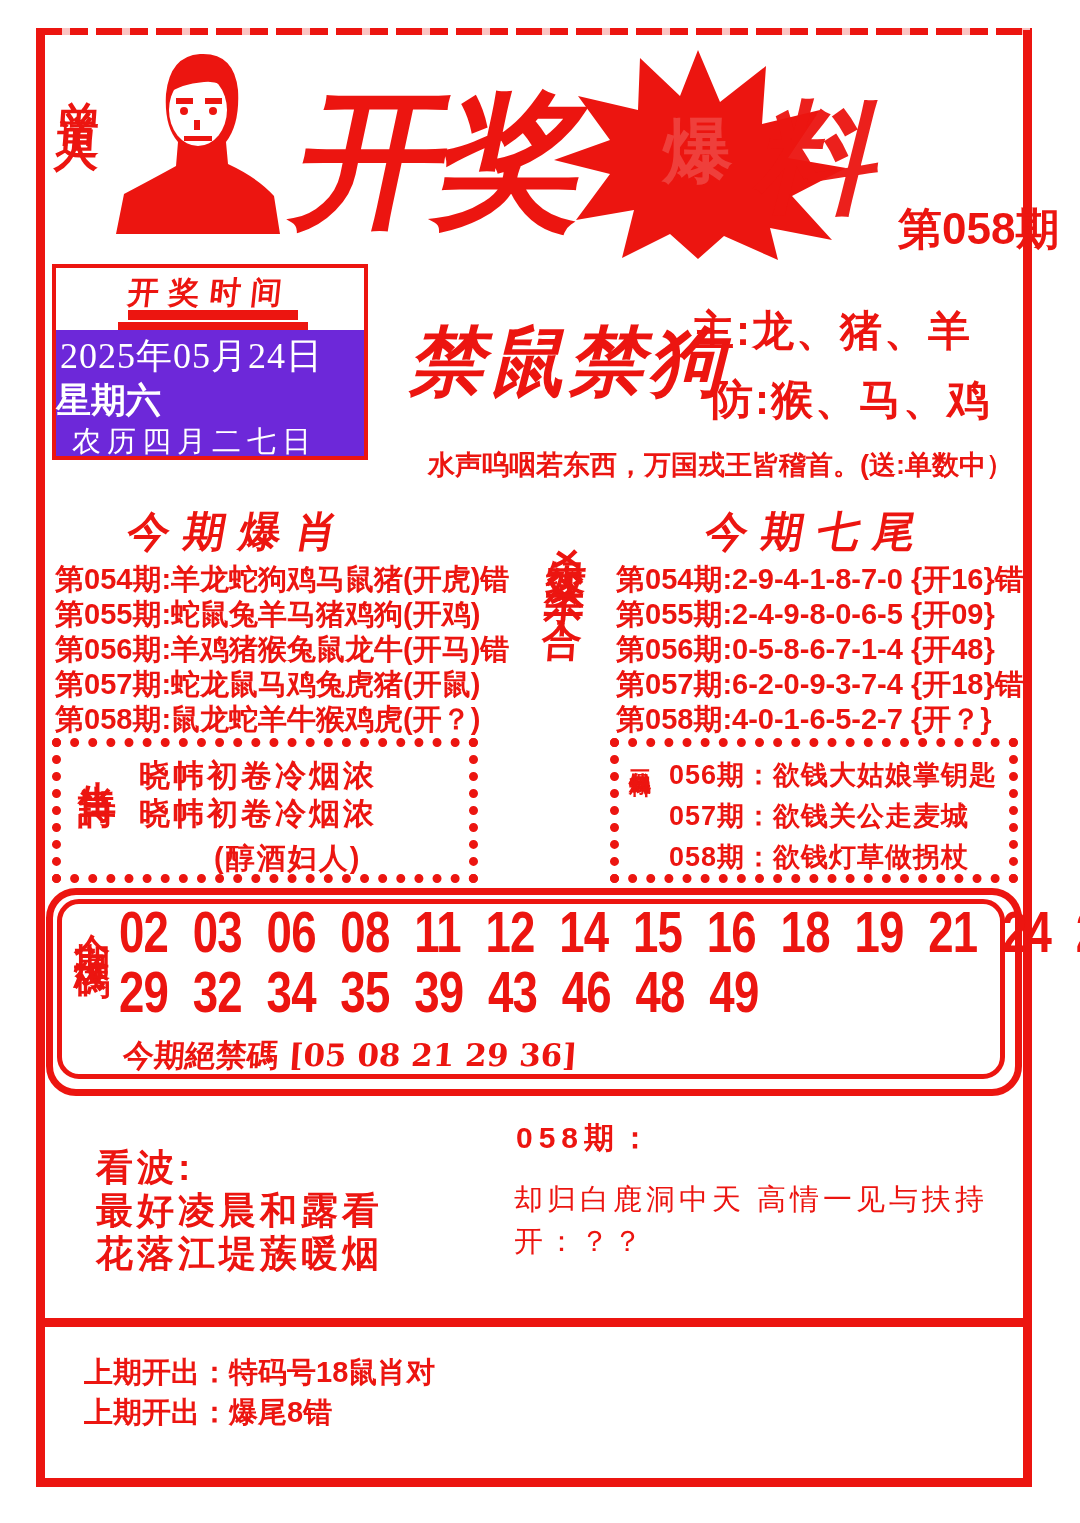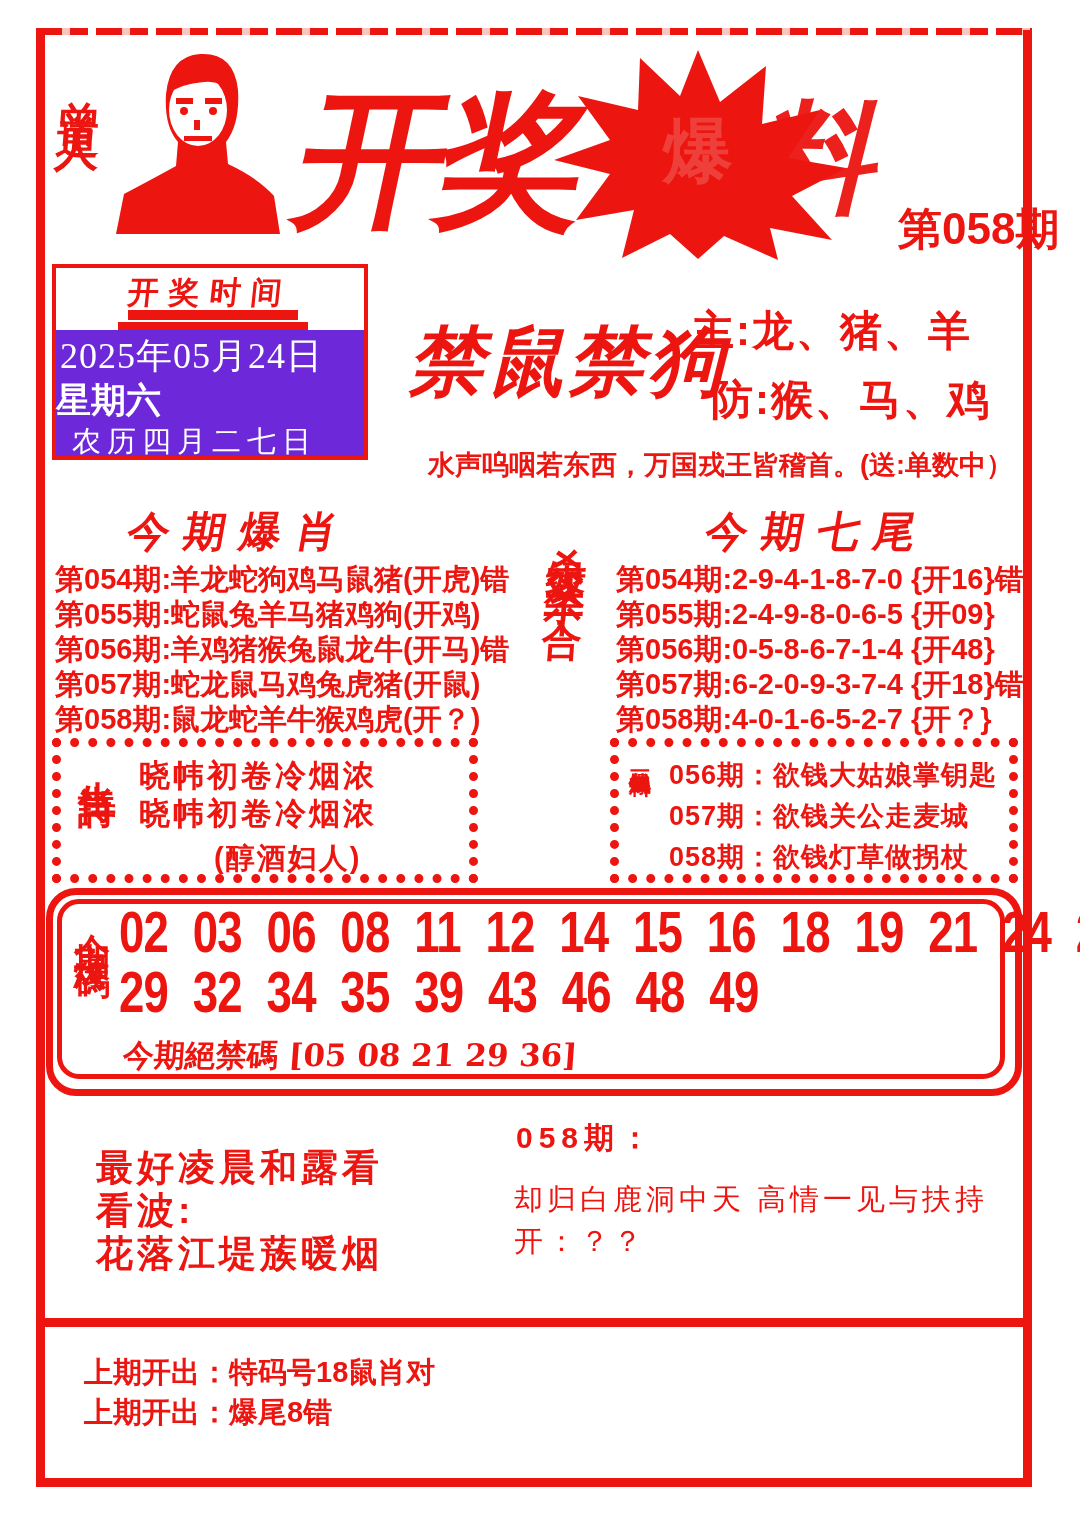--- a/index.html
+++ b/index.html
@@ -158,22 +158,22 @@
 
   <div class="abs numbox-outer">
     <div class="abs numbox-inner"></div>
     <div class="abs vert b" style="left:14px; top:10px; font-size:36px; letter-spacing:10px; height:180px;">今期爆碼</div>
     <div class="abs bignums" style="left:66px; top:4px;">02 03 06 08 11 12 14 15 16 18 19 21 24 28</div>
     <div class="abs bignums" style="left:66px; top:64px;">29 32 34 35 39 43 46 48 49</div>
     <div class="abs forbid" style="left:70px; top:140px;">今期絕禁碼 [05 08 21 29 36]</div>
   </div>
 
   <div class="abs wave" style="left:96px; top:1146px;">
+    <div>看波:</div>
     <div>最好凌晨和露看</div>
-    <div>看波:</div>
     <div>花落江堤蔟暖烟</div>
   </div>
 
   <div class="abs poem-issue" style="left:516px; top:1118px;">058期：</div>
   <div class="abs poem-body" style="left:514px; top:1178px;">
     <div>却归白鹿洞中天 高情一见与扶持</div>
     <div>开：？？</div>
   </div>
 
   <div class="abs divider"></div>

